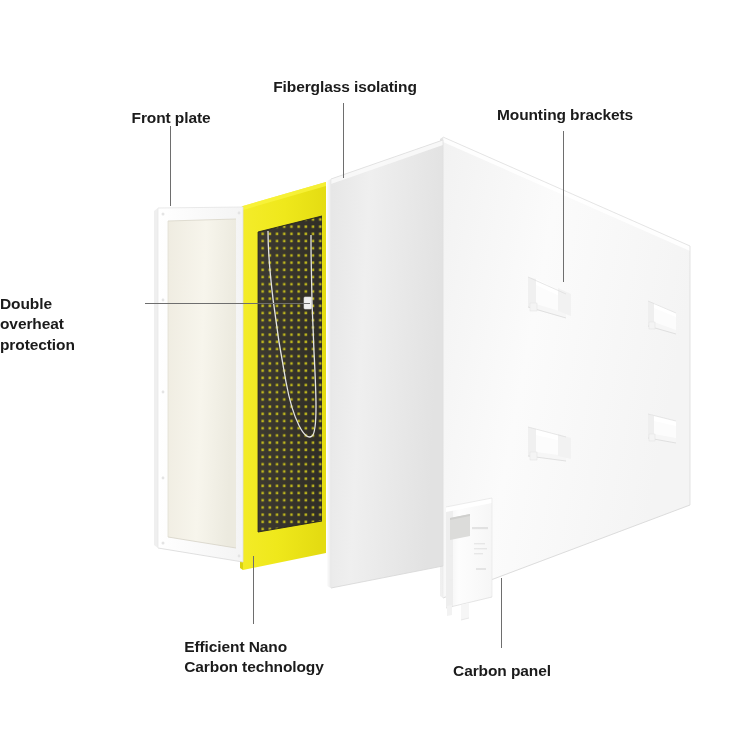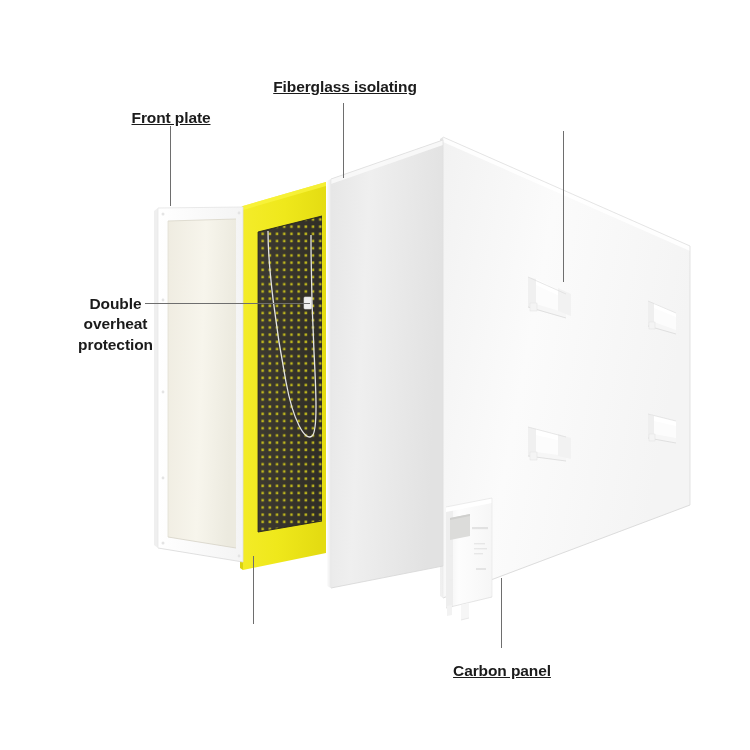--- a/index.html
+++ b/index.html
@@ -14,22 +14,22 @@
 
   .label{
     position:absolute;
     color:#1b1b1b;
     font-size:15.5px;
     font-weight:600;
     line-height:1.32;
     letter-spacing:-0.1px;
     white-space:pre-line;
   }
-  .label.c{text-align:left;transform:translateX(-50%);text-decoration:underline;}
-  .label.r{text-align:center;margin-left:48px;}
+  .label.c{text-align:left;transform:translateX(-50%);}
+  .label.r{text-align:left;}
 
   .leader{position:absolute;background:#6e6e6e;}
   .leader.v{width:1.4px;}
   .leader.h{height:1.4px;}
 
   .svgwrap{position:absolute;left:0;top:0;width:750px;height:750px;}
 </style>
 </head>
 <body>
 
@@ -240,21 +240,24 @@
   <div class="leader v" style="left:343px;top:103px;height:75px;"></div>
   <div class="leader v" style="left:563px;top:131px;height:151px;"></div>
   <div class="leader h" style="left:145px;top:303px;width:165px;"></div>
   <div class="leader v" style="left:253px;top:556px;height:68px;"></div>
   <div class="leader v" style="left:501px;top:578px;height:70px;"></div>
 
   <div class="label c" style="left:171px;top:108px;">Front plate</div>
 
   <div class="label c" style="left:345px;top:77px;">Fiberglass isolating</div>
 
+  <div class="label c" style="left:565px;top:105px;">Mounting brackets</div>
 
   <div class="label r" style="left:0px;width:135px;top:294px;">Double
 overheat
 protection</div>
 
+  <div class="label c" style="left:254px;top:637px;">Efficient Nano
+Carbon technology</div>
 
   <div class="label c" style="left:502px;top:661px;">Carbon panel</div>
 
 </div>
 
 </body></html>

